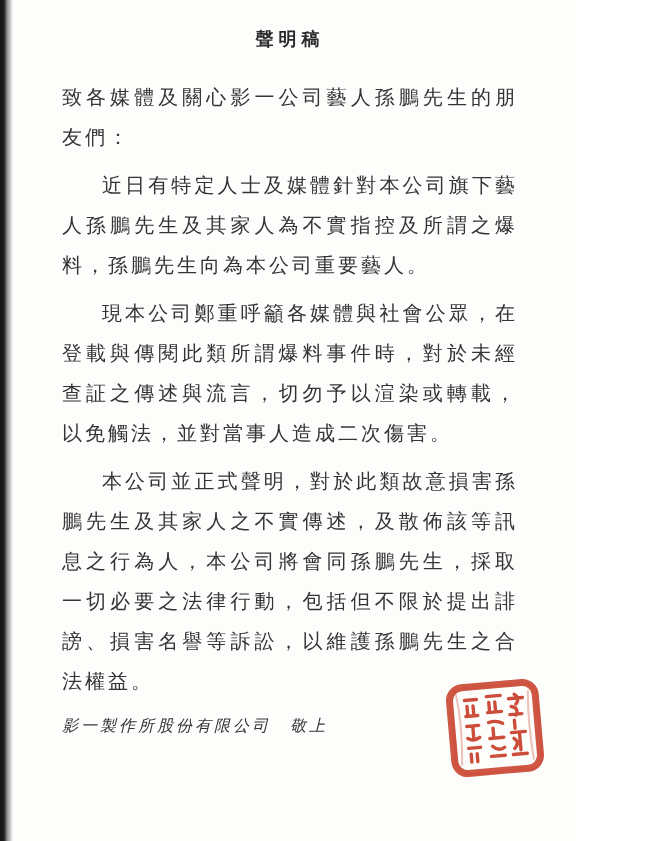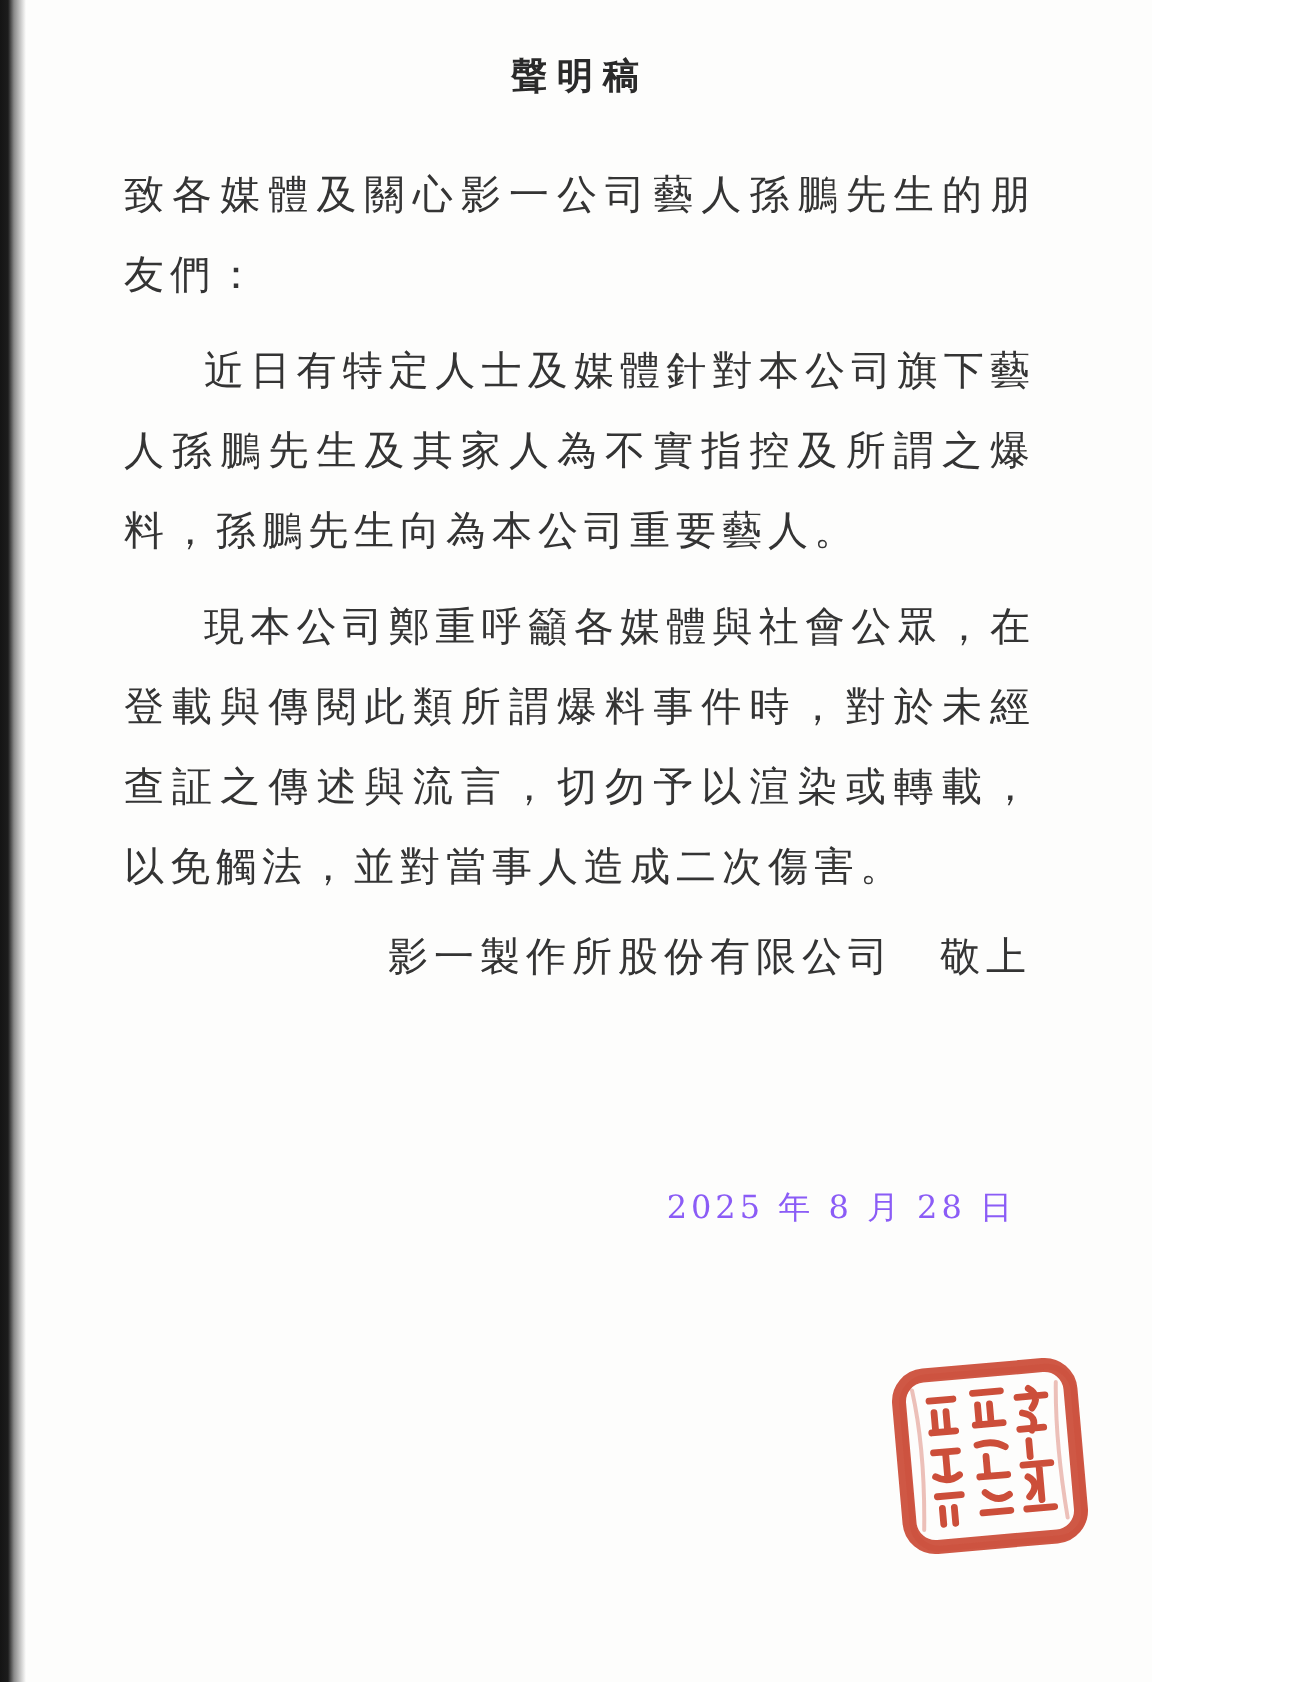--- a/index.html
+++ b/index.html
@@ -40,26 +40,27 @@
     line-height: 40px;
     letter-spacing: 3px;
     text-align: justify;
     margin: 0;
     color: #343434;
   }
   .salutation { margin: 0; }
   .para { margin: 8px 0 0 0; text-indent: 40px; }
   .signature {
     margin-top: 5px;
-    font-size: 20px;
+    font-size: 16px;
     line-height: 40px;
     letter-spacing: 3px;
-    text-align: right;
+    text-align: left;
     padding-right: 2px;
     color: #343434;
+    font-style: italic;
   }
   .date-line {
     margin-top: 86px;
     font-size: 16px;
     line-height: 40px;
     letter-spacing: 2px;
     text-align: right;
     padding-right: 10px;
     color: #8b5cf6;
   }
@@ -78,20 +79,21 @@
 <div class="page">
   <div class="scan-edge"></div>
 
   <div class="content">
     <h1 class="doc-title">聲明稿</h1>
 
     <p class="line salutation">致各媒體及關心影一公司藝人孫鵬先生的朋友們：</p>
 
     <p class="para">近日有特定人士及媒體針對本公司旗下藝人孫鵬先生及其家人為不實指控及所謂之爆料，孫鵬先生向為本公司重要藝人。</p>
     <p class="para">現本公司鄭重呼籲各媒體與社會公眾，在登載與傳閱此類所謂爆料事件時，對於未經查証之傳述與流言，切勿予以渲染或轉載，以免觸法，並對當事人造成二次傷害。</p>
+    <p class="para">本公司並正式聲明，對於此類故意損害孫鵬先生及其家人之不實傳述，及散佈該等訊息之行為人，本公司將會同孫鵬先生，採取一切必要之法律行動，包括但不限於提出誹謗、損害名譽等訴訟，以維護孫鵬先生之合法權益。</p>
 
     <div class="signature">影一製作所股份有限公司　敬上</div>
 
     <div class="date-line">2025 年 8 月 28 日</div>
   </div>
 
   <div class="seal">
     <svg viewBox="0 0 100 100" fill="none" color="#c8402a">
 
       <rect x="7" y="7" width="86" height="86" rx="13" stroke="currentColor" stroke-width="7" opacity="0.95"></rect>

